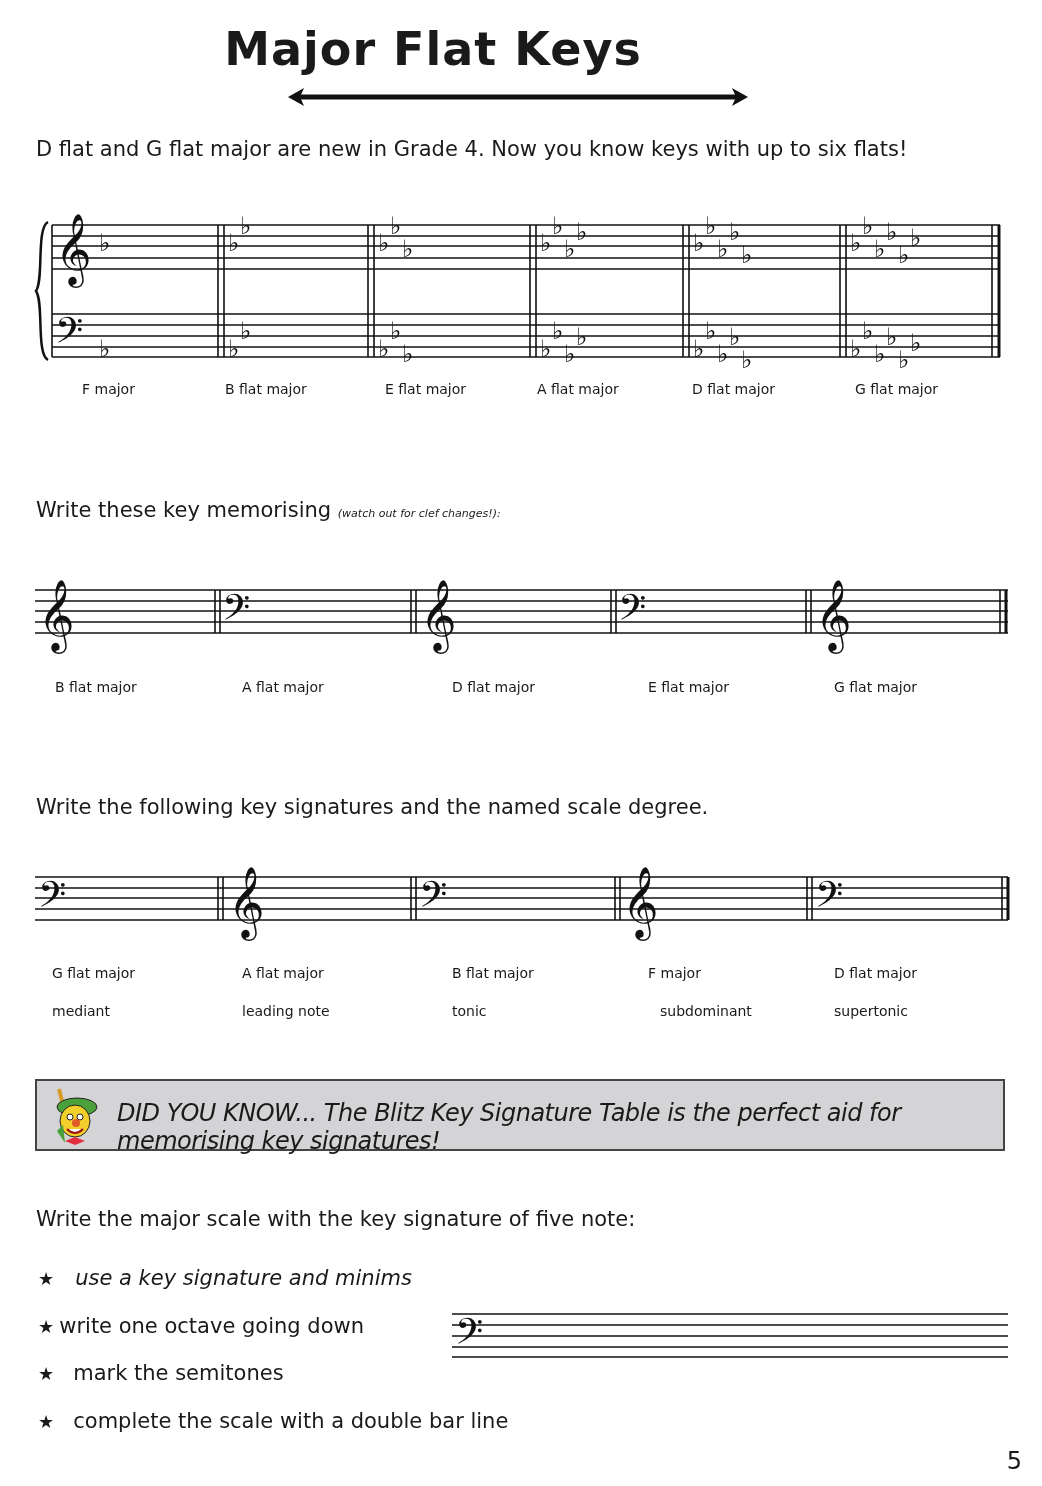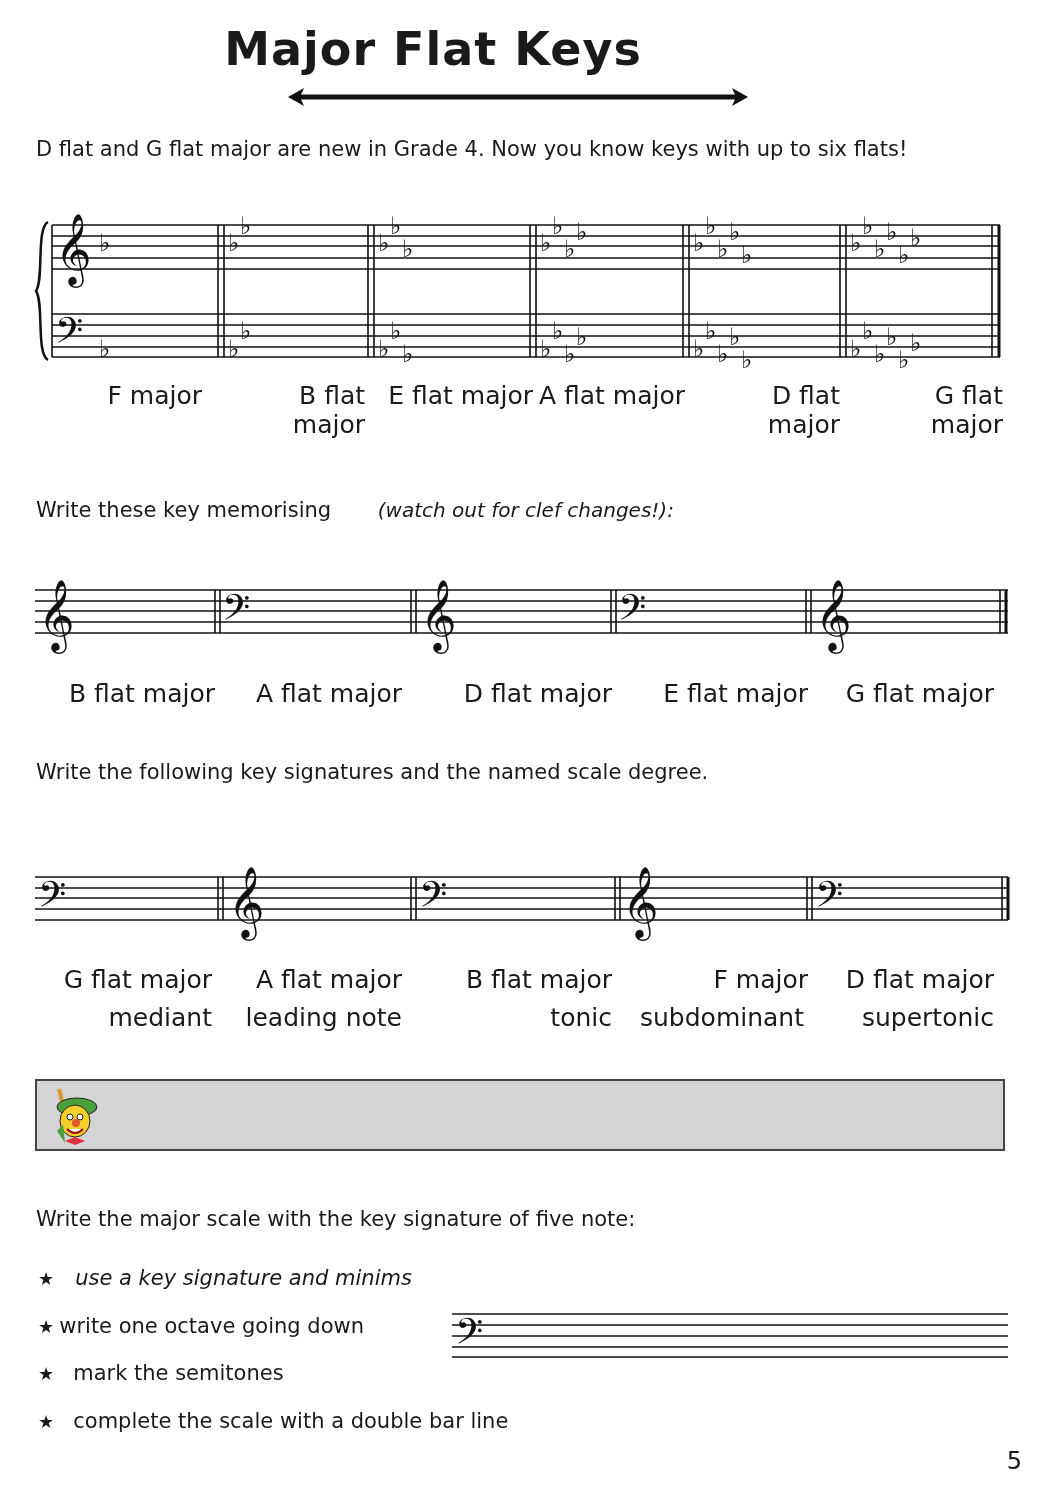--- a/index.html
+++ b/index.html
@@ -1,21 +1,21 @@
 <!DOCTYPE html>
 <html><head>
 <meta charset="utf-8">
 <style>
   html, body { margin:0; padding:0; background:#fff; }
   body { width:1042px; height:1486px; position:relative; overflow:hidden;
          font-family:"DejaVu Sans", sans-serif; color:#1a1a1a; }
   .abs { position:absolute; }
   .title { left:0; width:866px; top:22px; text-align:center; font-size:46px; font-weight:bold; letter-spacing:1px; }
   .text { font-size:21px; }
-  .label { font-size:25px; text-align:right; position:absolute; }
+  .label { font-size:14px; text-align:left; position:absolute; }
   .svgwrap { position:absolute; left:0; top:0; }
   .tip { left:35px; top:1079px; width:970px; height:72px; background:#d4d4d6; border:2px solid #444; box-sizing:border-box; }
   .tip-text { position:absolute; left:80px; top:18px; font-size:24px; font-family:"DejaVu Sans", sans-serif; font-style:italic; letter-spacing:-0.5px; }
   .star { font-size:18px; }
   .page-num { right:20px; top:1447px; font-size:24px; }
 </style>
 </head>
 <body>
 
 <div class="abs title">Major Flat Keys</div>
@@ -177,52 +177,53 @@
 <div class="abs text" style="left:36px; top:137px;">D flat and G flat major are new in Grade 4. Now you know keys with up to six flats!</div>
 
 <div class="label" style="left:82px; width:120px; top:381px;">F major</div>
 <div class="label" style="left:225px; width:140px; top:381px;">B flat major</div>
 <div class="label" style="left:385px; width:148px; top:381px;">E flat major</div>
 <div class="label" style="left:537px; width:148px; top:381px;">A flat major</div>
 <div class="label" style="left:692px; width:148px; top:381px;">D flat major</div>
 <div class="label" style="left:855px; width:148px; top:381px;">G flat major</div>
 
 <div class="abs text" style="left:36px; top:498px;">
-  <span>Write these key memorising </span><span style="font-size:20px; font-style:italic;margin-left:40px;">(watch out for clef changes!):</span>
+  <span>Write these key memorising </span><span style="font-size:11px; font-style:italic;">(watch out for clef changes!):</span>
 </div>
 <div class="label" style="left:55px; width:160px; top:679px;">B flat major</div>
 <div class="label" style="left:242px; width:160px; top:679px;">A flat major</div>
 <div class="label" style="left:452px; width:160px; top:679px;">D flat major</div>
 <div class="label" style="left:648px; width:160px; top:679px;">E flat major</div>
 <div class="label" style="left:834px; width:160px; top:679px;">G flat major</div>
 
-<div class="abs text" style="left:36px; top:760px;text-align:center;">Write the following key signatures and the named scale degree.</div>
+<div class="abs text" style="left:36px; top:795px;text-align:center;">Write the following key signatures and the named scale degree.</div>
 <div class="label" style="left:52px; width:160px; top:965px;">G flat major</div>
 <div class="label" style="left:52px; width:160px; top:1003px;">mediant</div>
 <div class="label" style="left:242px; width:160px; top:965px;">A flat major</div>
 <div class="label" style="left:242px; width:160px; top:1003px;">leading note</div>
 <div class="label" style="left:452px; width:160px; top:965px;">B flat major</div>
 <div class="label" style="left:452px; width:160px; top:1003px;">tonic</div>
 <div class="label" style="left:648px; width:160px; top:965px;">F major</div>
-<div class="label" style="left:640px; width:160px; top:1003px;">subdominant</div>
+<div class="label" style="left:660px; width:160px; top:1003px;">subdominant</div>
 <div class="label" style="left:834px; width:160px; top:965px;">D flat major</div>
 <div class="label" style="left:834px; width:160px; top:1003px;">supertonic</div>
 
 <div class="abs tip">
   <svg class="abs" style="left:8px; top:4px;" width="60" height="62">
     <path d="M14,4 L18,20" stroke="#d89a2a" stroke-width="4"></path>
     <ellipse cx="32" cy="22" rx="20" ry="9" fill="#4aa03a" stroke="#222" stroke-width="1"></ellipse>
     <ellipse cx="30" cy="36" rx="15" ry="16" fill="#f2cf2a" stroke="#222" stroke-width="1"></ellipse>
     <circle cx="25" cy="32" r="3" fill="#fff" stroke="#222"></circle>
       <circle cx="35" cy="32" r="3" fill="#fff" stroke="#222"></circle>
     <circle cx="31" cy="38" r="4" fill="#e25a2a"></circle>
     <path d="M22,44 Q30,52 38,44" stroke="#a01010" stroke-width="2" fill="#fff"></path>
     <path d="M20,56 L30,52 L40,56 L30,60 Z" fill="#e03040"></path>
     <path d="M12,46 L18,40 L20,58 Z" fill="#4aa03a"></path>
   </svg>
+  <div class="tip-text">DID YOU KNOW... The Blitz Key Signature Table is the perfect aid for memorising key signatures!</div>
 </div>
 
 <div class="abs text" style="left:36px; top:1207px;">Write the major scale with the key signature of five note:</div>
 
 <div class="abs" style="left:38px; top:1266px;">
   <span class="star">★</span>
   <span class="text" style="margin-left:16px;font-style:italic;">use a key signature and minims</span>
 </div>
 <div class="abs" style="left:38px; top:1314px;">
   <span class="star">★</span>

